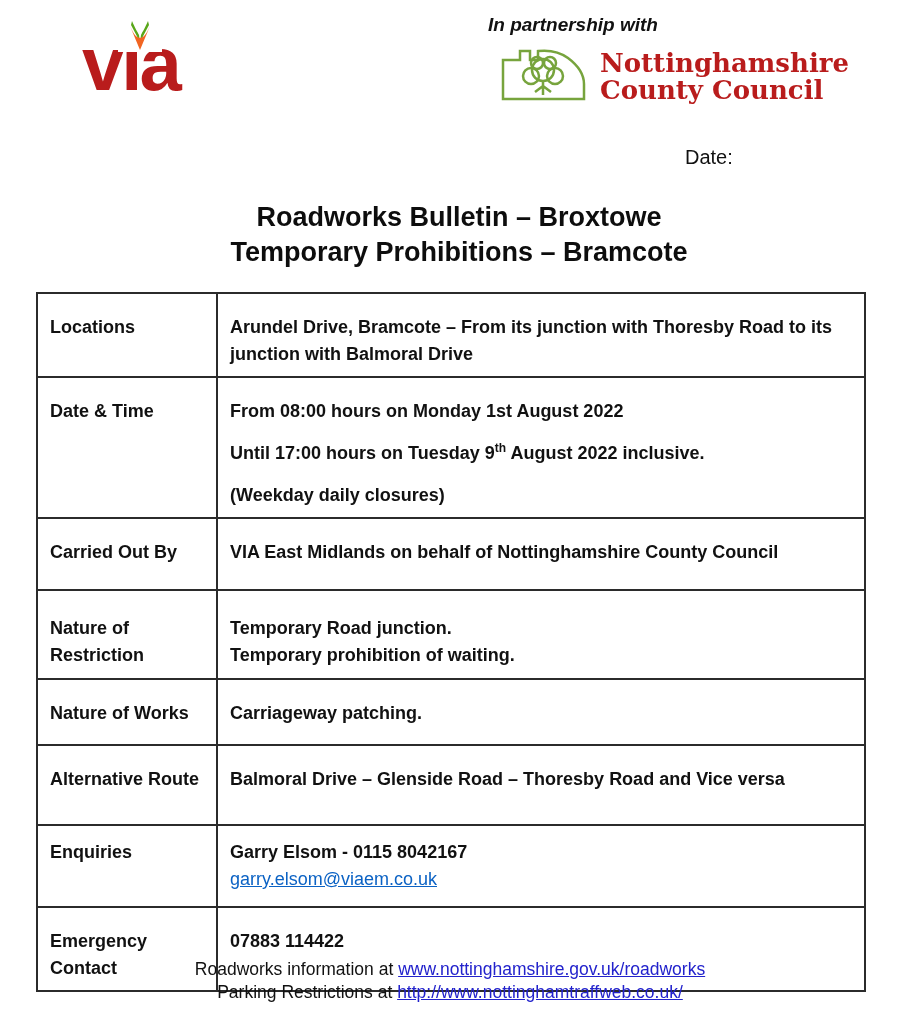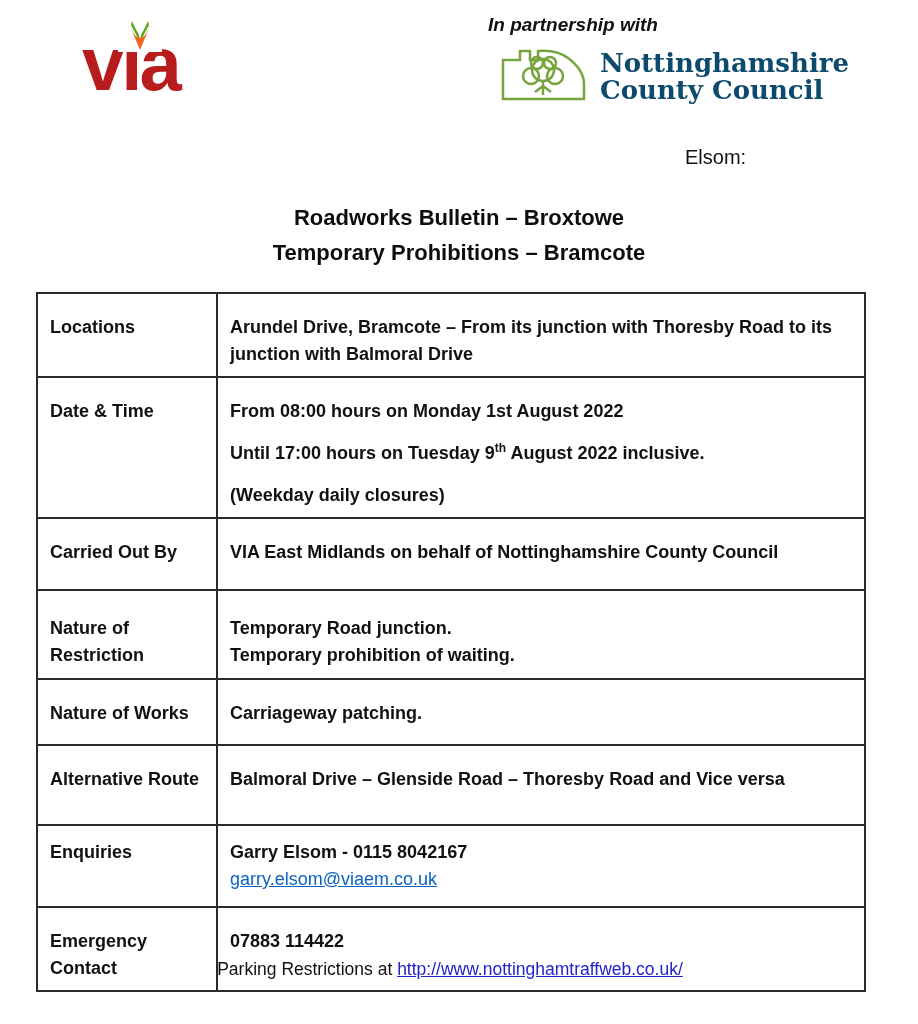--- a/index.html
+++ b/index.html
@@ -15,28 +15,28 @@
   }
   .via-leaf{position:absolute;left:36px;top:2px;width:44px;height:34px;background:#fff;}
   .partner-block{position:absolute;left:430px;top:14px;width:440px;}
   .partner-text{
     font-style:italic;font-weight:700;font-size:19px;color:#111;
     margin-left:58px;
   }
   .ncc-row{display:flex;align-items:flex-start;margin-top:12px;}
   .ncc-mark{width:88px;height:54px;flex:0 0 auto;margin-left:70px;}
   .ncc-name{
-    font-family:"DejaVu Serif",serif;font-weight:700;color:#0c4a6e;
+    font-family:"DejaVu Serif",serif;font-weight:700;color:#b91c1c;
     font-size:26px;line-height:27px;margin-left:12px;letter-spacing:0px;margin-top:2px;
   }
   .date-label{position:absolute;left:685px;top:146px;font-size:20px;color:#111;}
   
   .doc-title{
     position:absolute;left:0;top:200px;width:918px;text-align:center;
-    font-size:22px;font-weight:700;line-height:35px;color:#0d0d0d;
+    font-size:27px;font-weight:700;line-height:35px;color:#0d0d0d;
   }
   
   table.bulletin{
     position:absolute;left:36px;top:292px;width:830px;
     border-collapse:collapse;table-layout:fixed;
   }
   table.bulletin td{
     border:2px solid #2b2b2b;vertical-align:top;
     font-size:18px;font-weight:700;line-height:27px;color:#111;
     padding:20px 14px 8px 12px;
@@ -87,21 +87,21 @@
           <path d="M43 33 V47 M43 38 L35 44 M43 38 L51 44"></path>
         </svg>
       </div>
       <div class="ncc-name">
         <div>Nottinghamshire</div>
         <div>County Council</div>
       </div>
     </div>
   </div>
 
-  <div class="date-label">Elsom:</div>
+  <div class="date-label">Date:</div>
 
   <div class="doc-title">
     <div>Roadworks Bulletin – Broxtowe</div>
     <div>Temporary Prohibitions – Bramcote</div>
   </div>
 
   <table class="bulletin">
     <tbody>
         <tr class="r0">
       <td class="lbl">Locations</td>
@@ -142,16 +142,17 @@
       </td>
     </tr>
     <tr class="r7">
       <td class="lbl">Emergency Contact</td>
       <td>07883 114422</td>
     </tr>
   </tbody>
     </table>
 
   <div class="footer">
+    <div><span>Roadworks information at </span><a>www.nottinghamshire.gov.uk/roadworks</a></div>
     <div><span>Parking Restrictions at </span><a>http://www.nottinghamtraffweb.co.uk/</a></div>
   </div>
 
 </div>
 
 </body></html>

